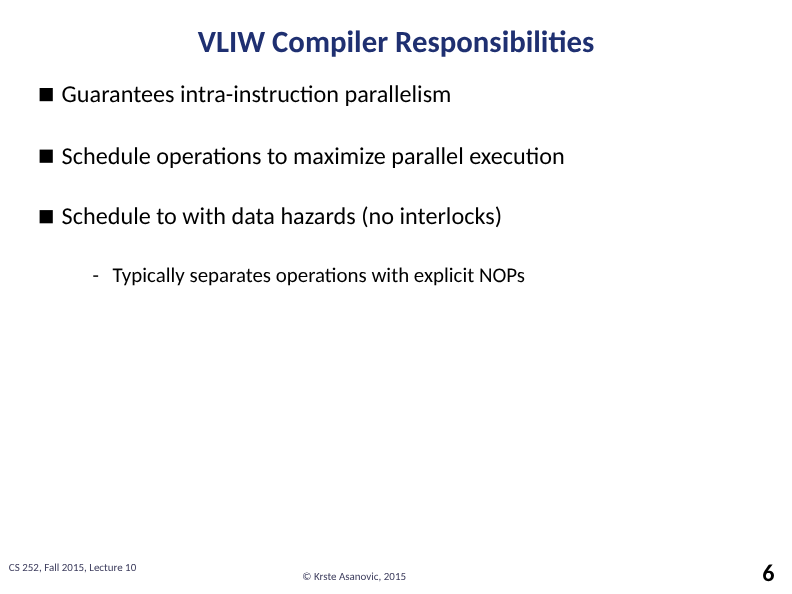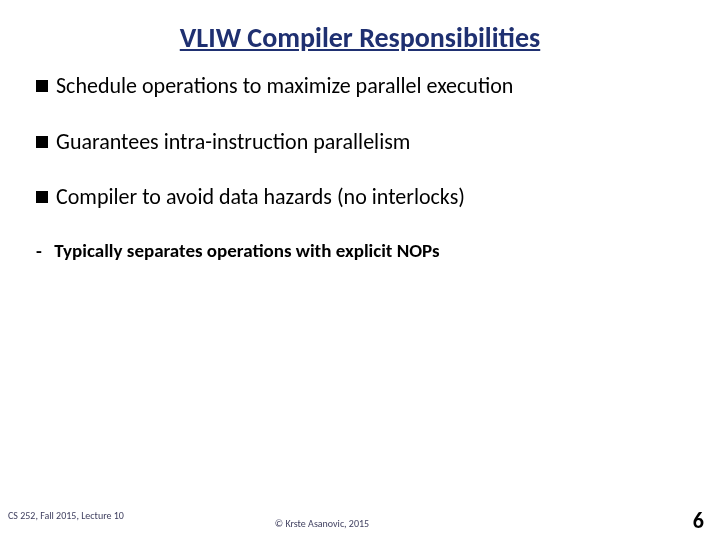--- a/index.html
+++ b/index.html
@@ -1,46 +1,46 @@
 <!DOCTYPE html>
 <html><head>
 <meta charset="utf-8">
 <style>
   * { margin: 0; padding: 0; box-sizing: border-box; }
   html, body { width: 720px; height: 540px; background: #fff; font-family: Calibri, "Segoe UI", Arial, sans-serif; color: #000; overflow: hidden; }
   .slide { position: relative; width: 720px; height: 540px; }
-  .title { position: absolute; top: 20px; left: 0; width: 720px; text-align: center; font-weight: 700; font-size: 28px; color: #1f3071; text-decoration: underline; }
+  .title { position: absolute; top: 20px; left: 0; width: 720px; text-align: center; font-weight: 700; font-size: 28px; color: #1f3071; }
   .content { position: absolute; top: 72px; left: 36px; right: 36px; }
   .b1 { display: flex; align-items: flex-start; margin-bottom: 28px; font-size: 22px; line-height: 1.25; }
   .b1:last-of-type { margin-bottom: 6px; }
   .b1 .bullet { width: 12px; height: 12px; background: #000; margin-top: 8px; margin-right: 8px; flex-shrink: 0; }
-  .sub { font-size: 19px; line-height: 1.3; font-weight: bold; }
+  .sub { margin-left: 48px; font-size: 19px; line-height: 1.3; }
   .sub .dash { display: inline-block; width: 14px; }
   .footer-left { position: absolute; left: 8px; bottom: 18px; font-size: 10px; color: #404060; }
   .footer-center { position: absolute; left: 0; width: 644px; bottom: 10px; text-align: center; font-size: 10px; color: #404060; }
   .pagenum { position: absolute; right: 16px; bottom: 6px; font-size: 22px; font-weight: 700; color: #000; }
 </style>
 </head>
 <body>
 
 <div class="slide">
   <div class="title">VLIW Compiler Responsibilities</div>
 
   <div class="content">
     <div class="b1">
       <span class="bullet"></span>
+      <span>Guarantees intra-instruction parallelism</span>
+    </div>
+    <div class="b1">
+      <span class="bullet"></span>
       <span>Schedule operations to maximize parallel execution</span>
     </div>
     <div class="b1">
       <span class="bullet"></span>
-      <span>Guarantees intra-instruction parallelism</span>
-    </div>
-    <div class="b1">
-      <span class="bullet"></span>
-      <span>Compiler to avoid data hazards (no interlocks)</span>
+      <span>Schedule to with data hazards (no interlocks)</span>
     </div>
     <div class="sub">
       <span class="dash">-</span>
       <span>Typically separates operations with explicit NOPs</span>
     </div>
   </div>
 
   <div class="footer-left">CS 252, Fall 2015, Lecture 10</div>
   <div class="footer-center">© Krste Asanovic, 2015</div>
   <div class="pagenum">6</div>

